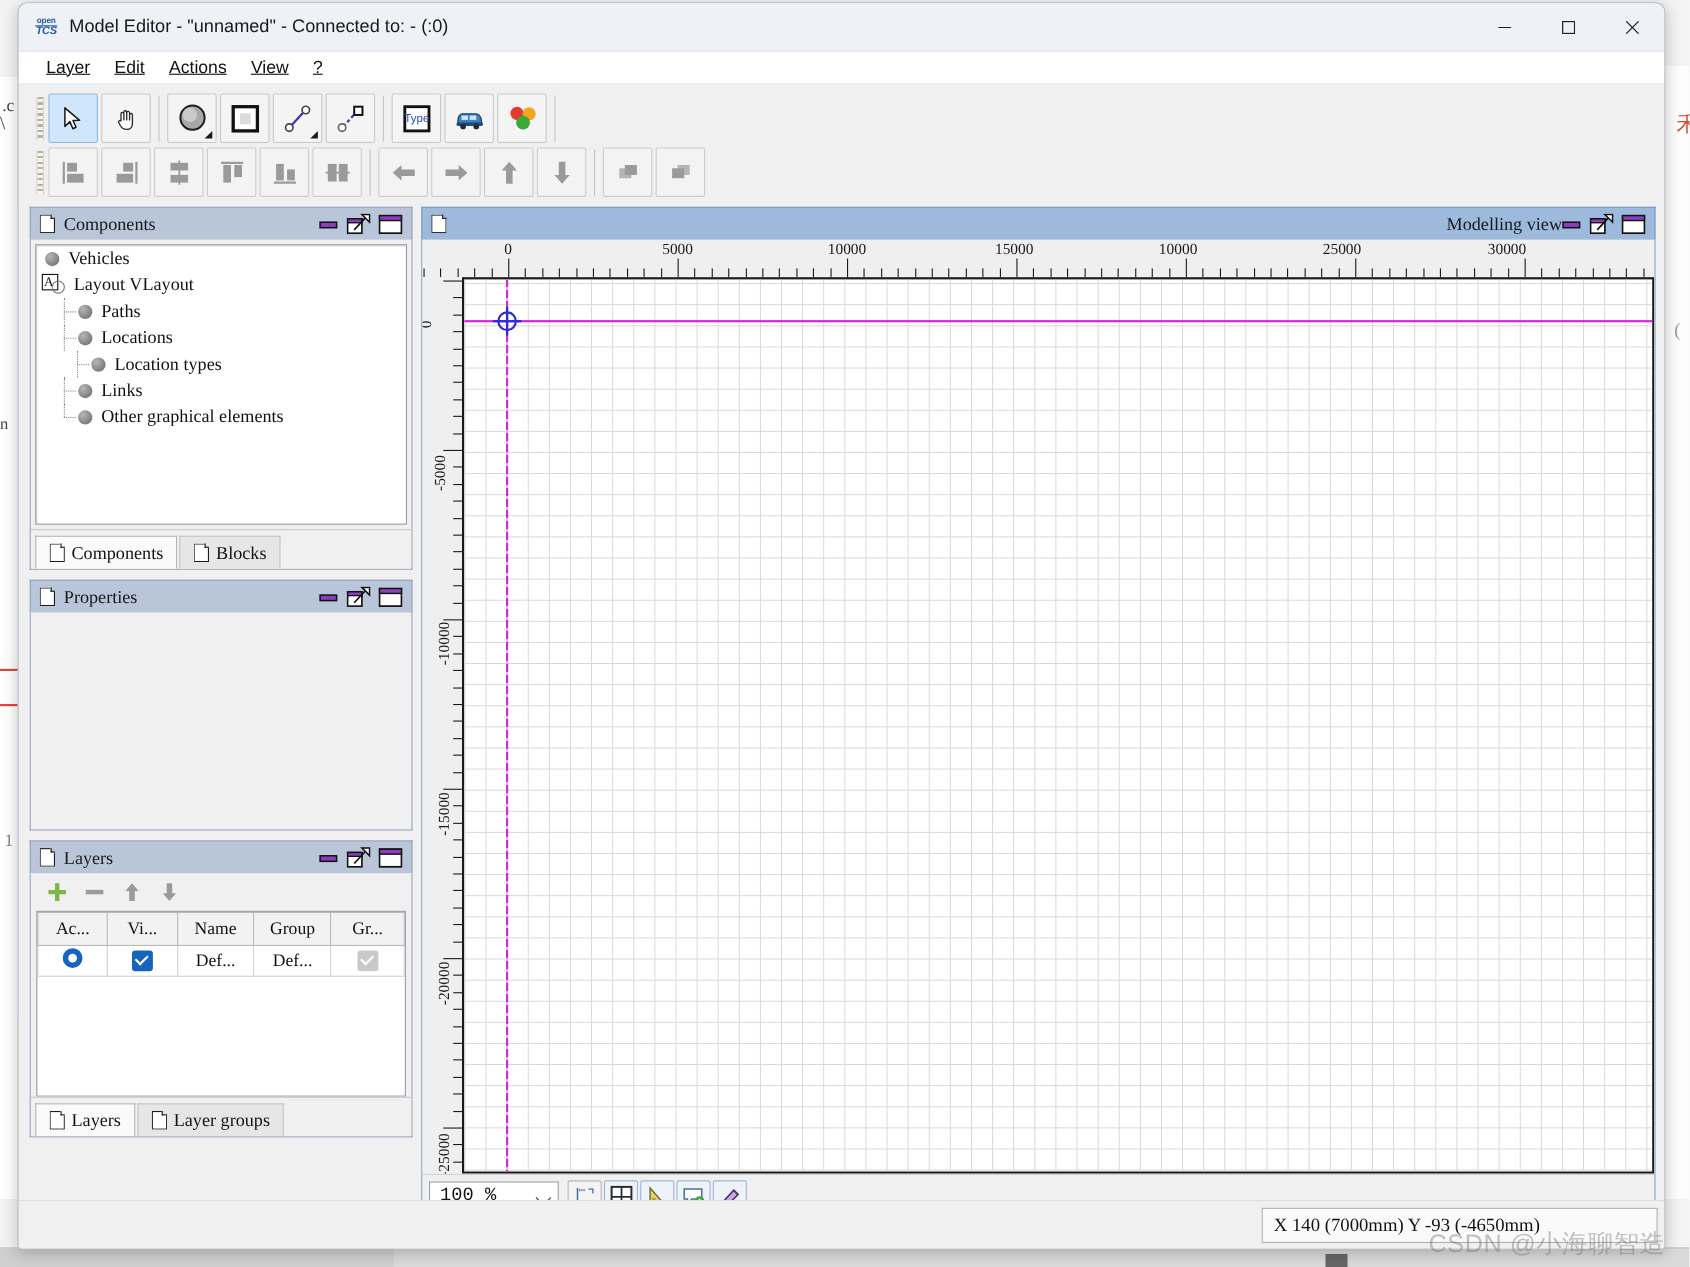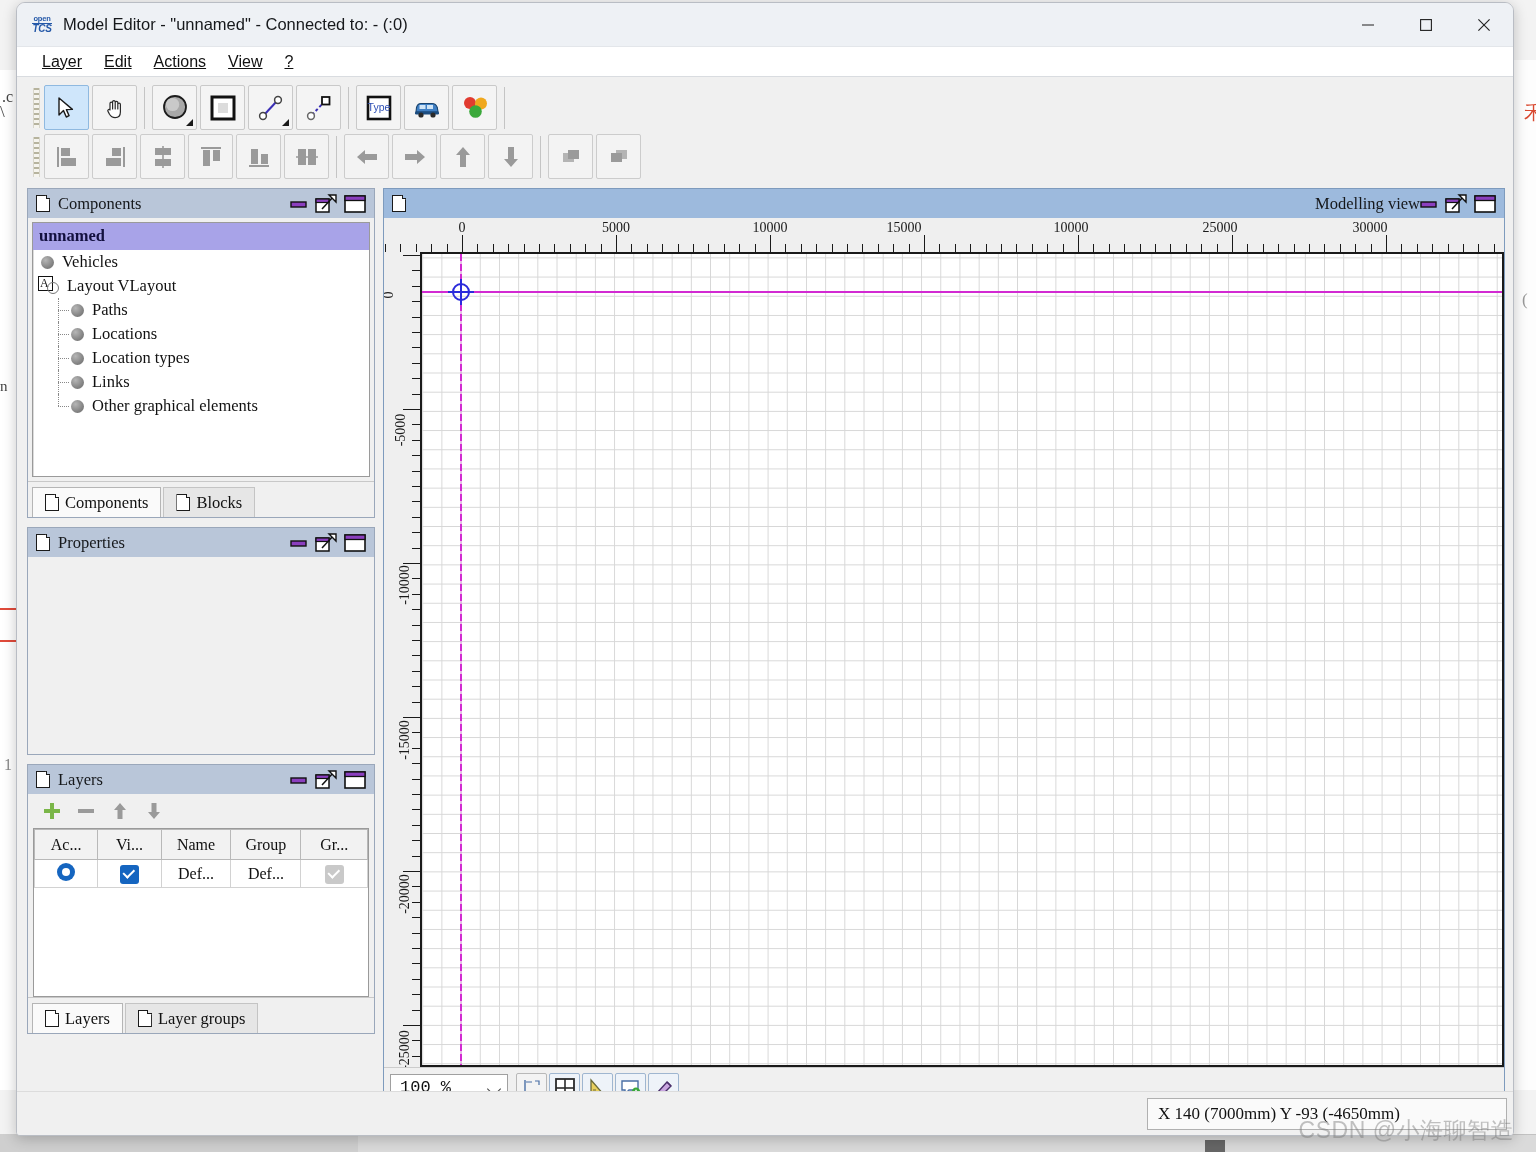--- a/index.html
+++ b/index.html
@@ -578,21 +578,20 @@
             <span class="pbtn">
               <svg width="22" height="18" viewBox="0 0 22 18">
                 <rect x="1" y="1" width="20" height="16" fill="#fff" stroke="#111" stroke-width="1.6"></rect>
                 <rect x="1" y="1" width="20" height="4.5" fill="#8b3fbf" stroke="#111" stroke-width="1.3"></rect>
               </svg>
             </span>
           </span>
         </div>
         <div class="panel-body">
           <div class="tree-wrap">
-            <div class="tree-root-row">unnamed</div>
 
             <div class="tree-item" style="padding-left:8px;">
               <span class="node-dot"></span>
               <span>Vehicles</span>
             </div>
 
             <div class="tree-item" style="padding-left:5px;">
               <span class="layout-icon">
                 <span class="sq"></span>
                   <span class="a">A</span>
@@ -604,21 +603,21 @@
             <div class="tree-item" style="padding-left:14px;">
               <span class="tree-indent lines"></span>
               <span class="node-dot"></span>
               <span>Paths</span>
             </div>
             <div class="tree-item" style="padding-left:14px;">
               <span class="tree-indent lines"></span>
               <span class="node-dot"></span>
               <span>Locations</span>
             </div>
-            <div class="tree-item" style="padding-left:14px;">
+            <div class="tree-item" style="padding-left:26px;">
               <span class="tree-indent lines"></span>
               <span class="node-dot"></span>
               <span>Location types</span>
             </div>
             <div class="tree-item" style="padding-left:14px;">
               <span class="tree-indent lines"></span>
               <span class="node-dot"></span>
               <span>Links</span>
             </div>
             <div class="tree-item" style="padding-left:14px;">
@@ -814,21 +813,21 @@
           </span>
         </div>
 
         <div id="model-body">
           <div id="canvas-area">
 
             <div id="ruler-h">
               <span class="rh-label" style="left:78px">0</span>
               <span class="rh-label" style="left:232px">5000</span>
               <span class="rh-label" style="left:386px">10000</span>
-              <span class="rh-label" style="left:520px">15000</span>
+              <span class="rh-label" style="left:538px">15000</span>
               <span class="rh-label" style="left:687px">10000</span>
               <span class="rh-label" style="left:836px">25000</span>
               <span class="rh-label" style="left:986px">30000</span>
             <span class="rh-tick" style="left: 1px; height: 8px;"></span>
                 <span class="rh-tick" style="left: 16.4px; height: 8px;"></span>
                 <span class="rh-tick" style="left: 31.8px; height: 8px;"></span>
                 <span class="rh-tick" style="left: 47.2px; height: 8px;"></span>
                 <span class="rh-tick" style="left: 62.6px; height: 8px;"></span>
                 <span class="rh-tick" style="left: 78px; height: 17px;"></span>
                 <span class="rh-tick" style="left: 93.4px; height: 8px;"></span>

